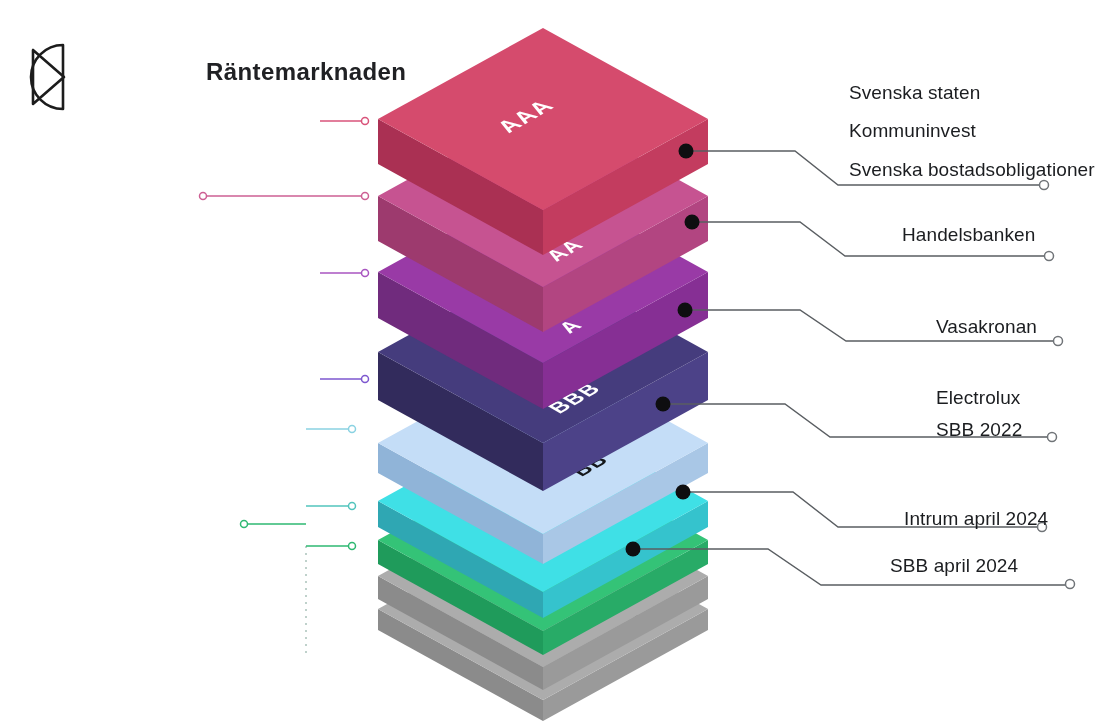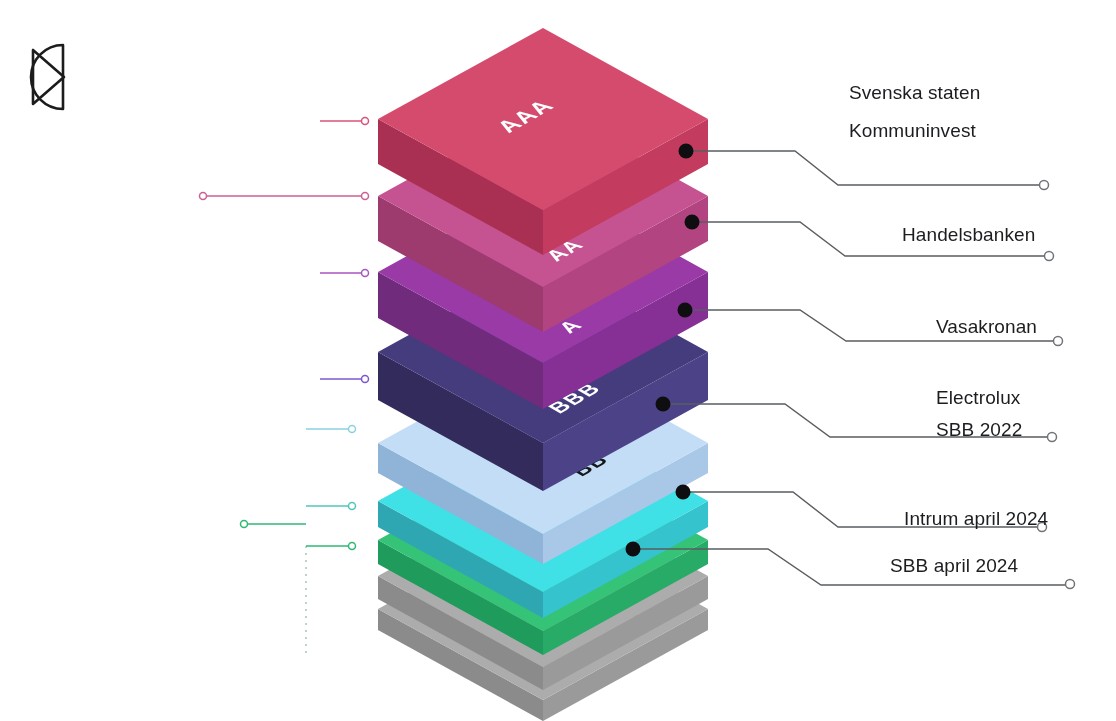--- a/index.html
+++ b/index.html
@@ -22,20 +22,21 @@
 </head>
 <body>
 
 <div id="stage">
 
   <svg class="abs" style="left:12px;top:36px;" width="90" height="84" viewBox="0 0 90 84">
     <path d="M51,9 A31.5,31.5 0 1 0 51,73 Z" fill="none" stroke="#1c1c1c" stroke-width="2.6" stroke-linejoin="round"></path>
     <path d="M21,14 L21,68 L52,41 Z" fill="none" stroke="#1c1c1c" stroke-width="2.6" stroke-linejoin="round"></path>
   </svg>
 
+  <div class="abs title" style="left:206px;top:58px;">Räntemarknaden</div>
 
 
   <svg id="diagram" width="1116" height="721" viewBox="0 0 1116 721">
       <defs>
         <linearGradient id="gradIG" x1="0" y1="0" x2="0" y2="1">
           <stop offset="0%" stop-color="#d9537a"></stop>
           <stop offset="100%" stop-color="#8a5bd0"></stop>
         </linearGradient>
         <linearGradient id="gradHY" x1="0" y1="0" x2="0" y2="1">
           <stop offset="0%" stop-color="#8ad2e2"></stop>
@@ -113,20 +114,21 @@
       <polyline points="683,492 793,492 838,527 1039,527" fill="none" stroke="#5a5e62" stroke-width="1.4"></polyline>
       <circle cx="683" cy="492" r="7.5" fill="#0e0e10"></circle>
       <circle cx="1042" cy="527" r="4.5" fill="#fff" stroke="#707478" stroke-width="1.5"></circle>
       <polyline points="633,549 768,549 821,585 1067,585" fill="none" stroke="#5a5e62" stroke-width="1.4"></polyline>
       <circle cx="633" cy="549" r="7.5" fill="#0e0e10"></circle>
       <circle cx="1070" cy="584" r="4.5" fill="#fff" stroke="#707478" stroke-width="1.5"></circle>
     </svg>
 
   <div class="abs callout-text" style="left:849px;top:82px;text-align:right;">Svenska staten</div>
   <div class="abs callout-text" style="left:849px;top:120px;">Kommuninvest</div>
+  <div class="abs callout-text" style="left:849px;top:159px;">Svenska bostadsobligationer</div>
   <div class="abs callout-text" style="left:902px;top:224px;">Handelsbanken</div>
   <div class="abs callout-text" style="left:936px;top:316px;">Vasakronan</div>
   <div class="abs callout-text" style="left:936px;top:387px;">Electrolux</div>
   <div class="abs callout-text" style="left:936px;top:419px;">SBB 2022</div>
   <div class="abs callout-text" style="left:904px;top:496px;margin-top:12px;">Intrum april 2024</div>
   <div class="abs callout-text" style="left:890px;top:555px;">SBB april 2024</div>
 
 </div>
 
 </body></html>

